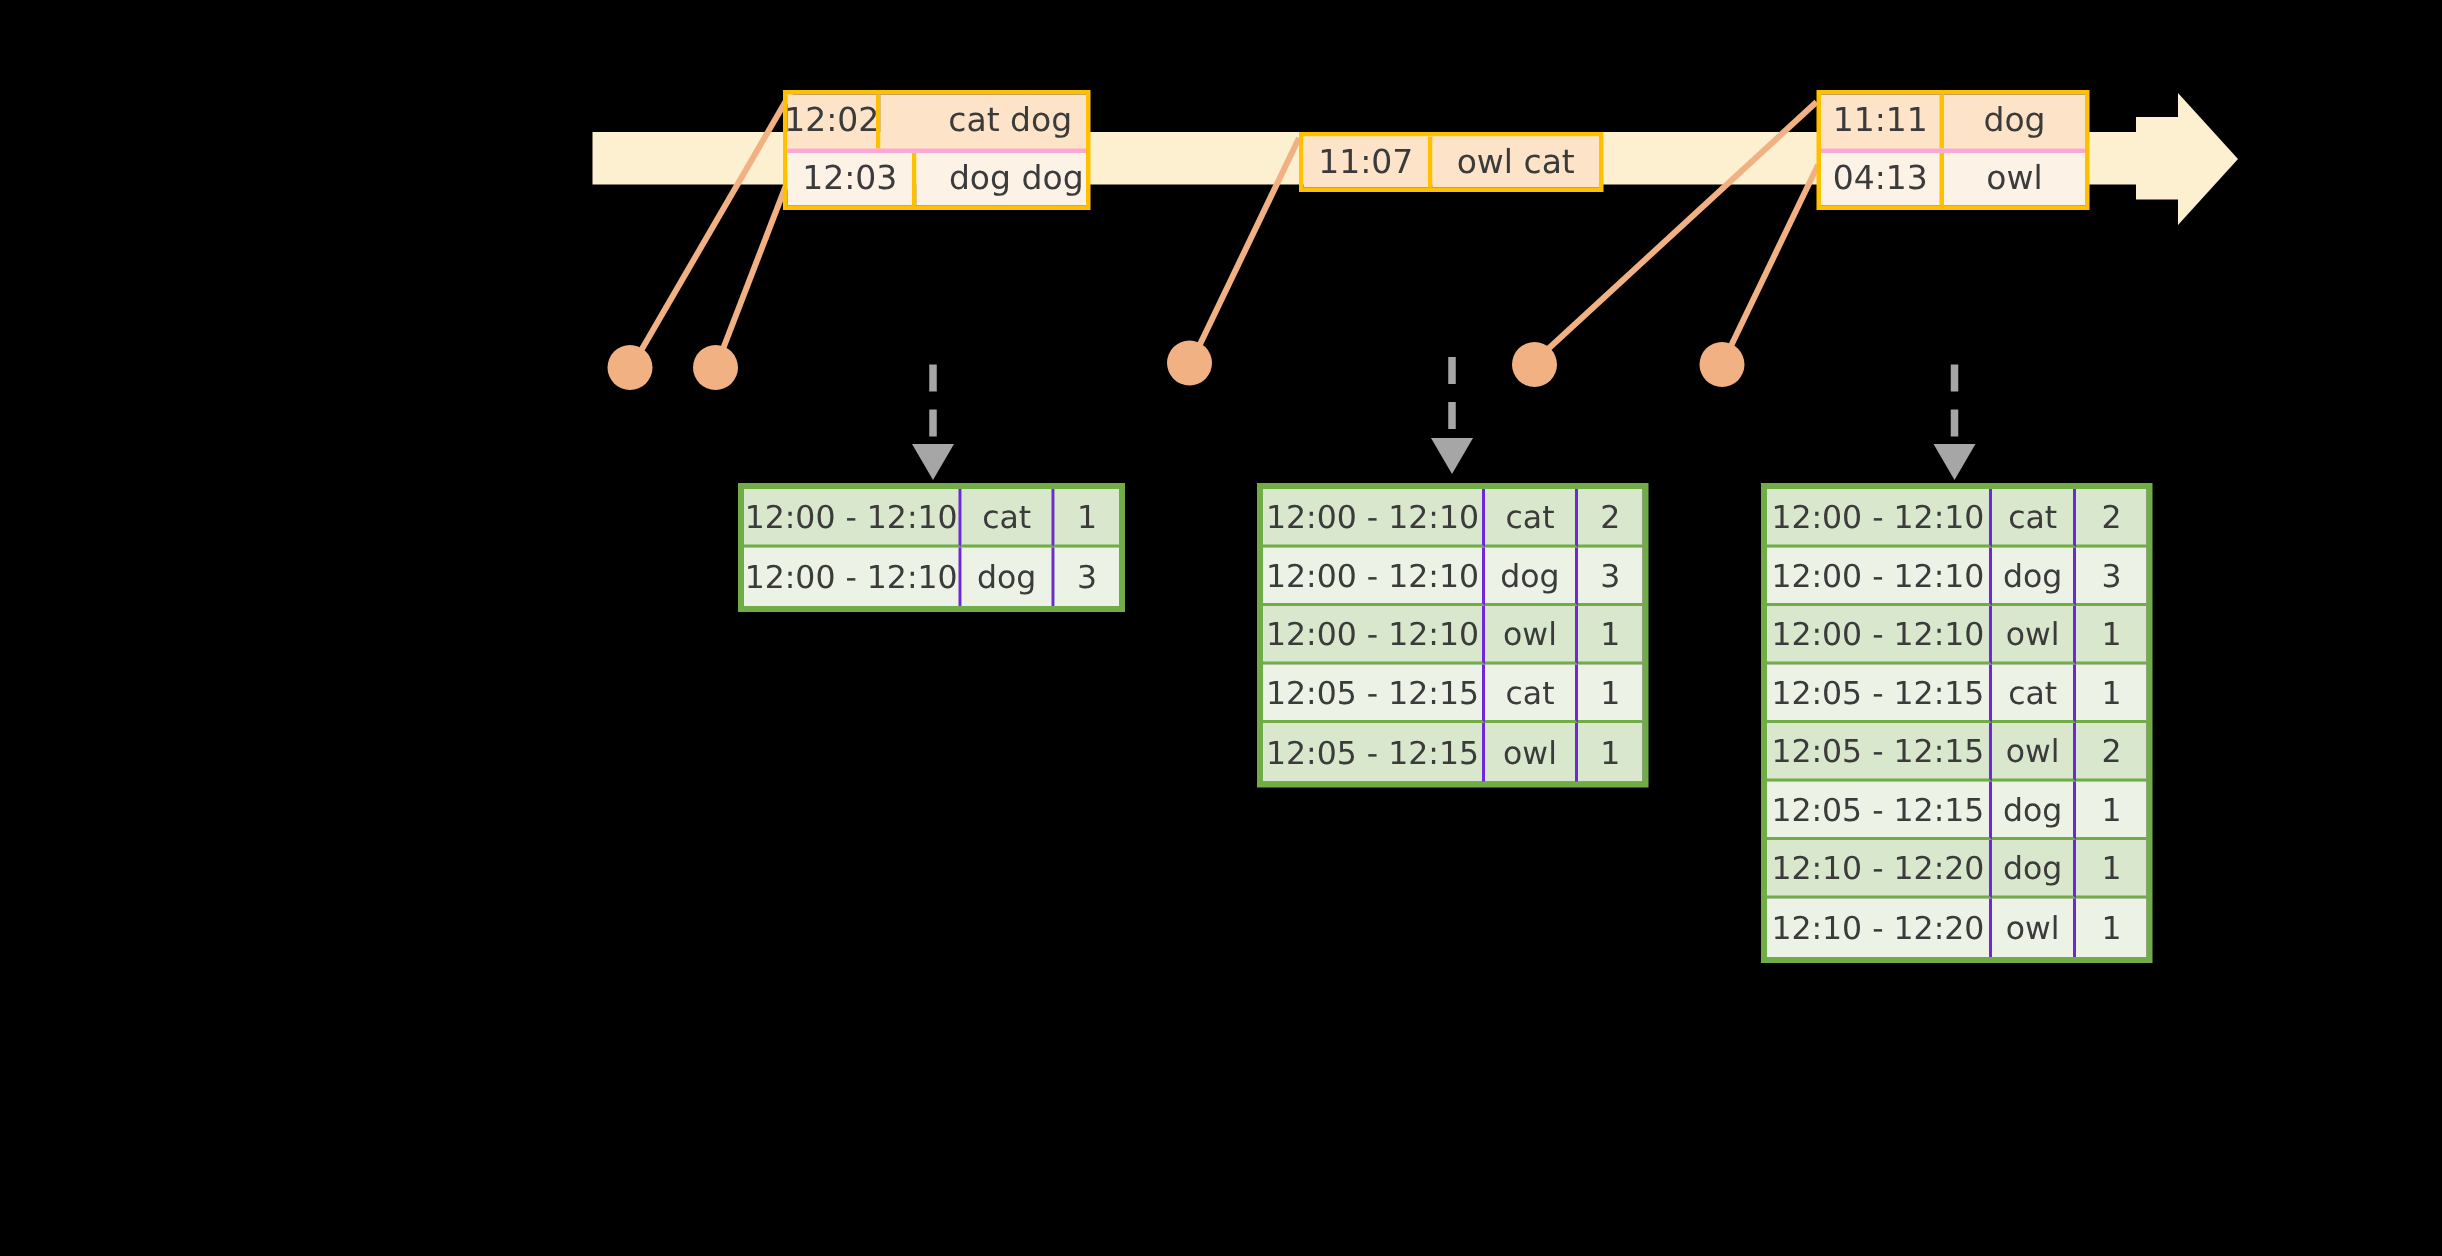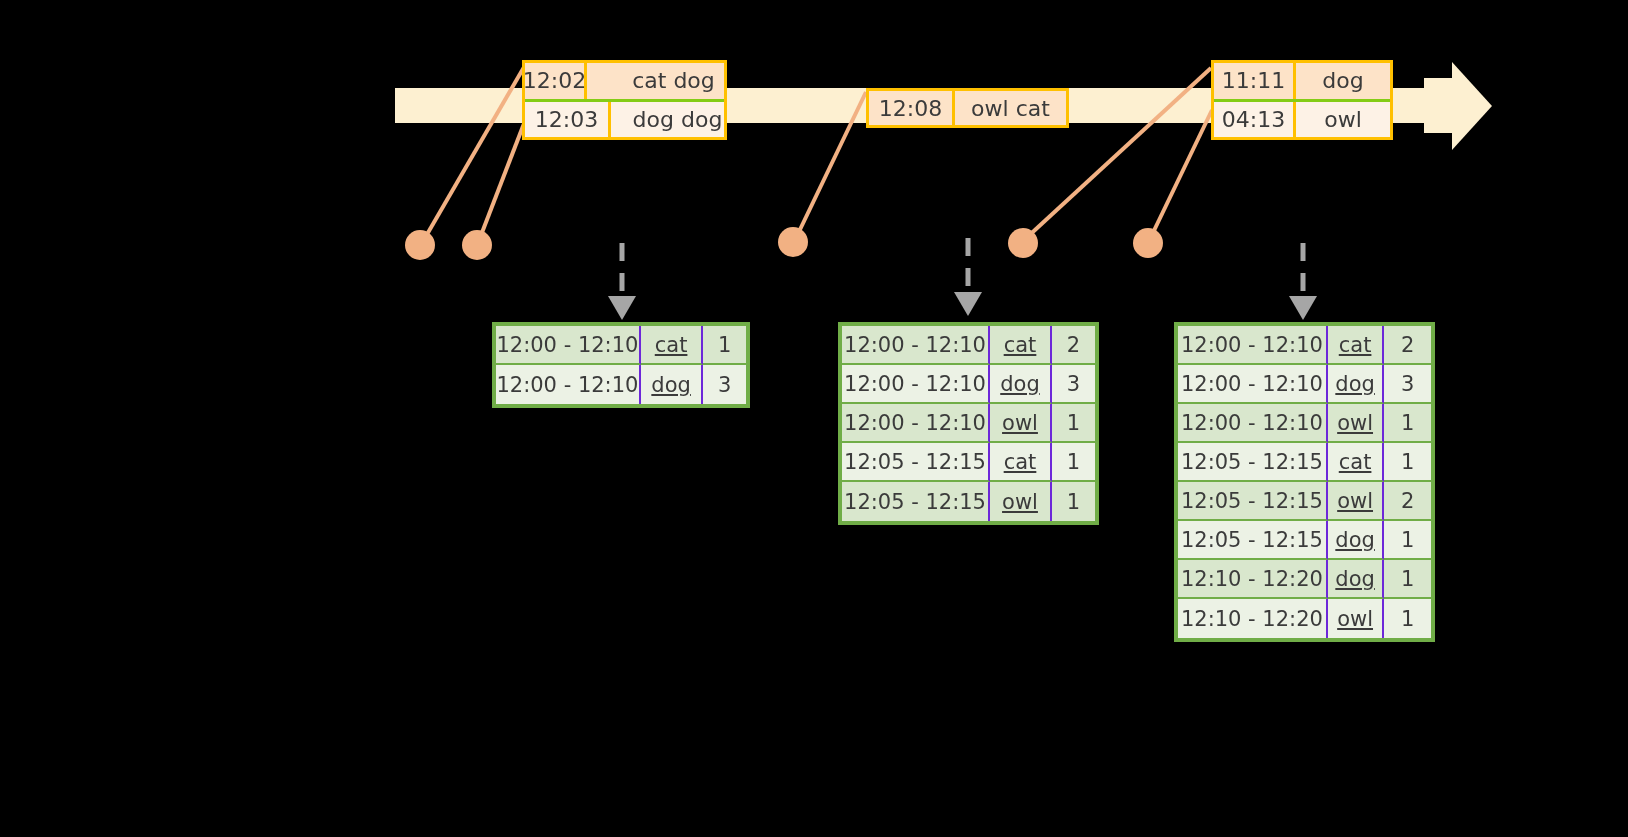--- a/index.html
+++ b/index.html
@@ -10,42 +10,42 @@
   
   .timeline-band{position:absolute;background:#fdf0d1;}
   .timeline-arrowhead{position:absolute;width:0;height:0;}
 
   
   .evt-box{position:absolute;border:3px solid #ffc000;box-sizing:border-box;
            display:flex;flex-direction:column;}
   .evt-row{display:flex;flex:1;}
   .evt-row.dark .evt-cell{background:#fde3c8;}
   .evt-row.light .evt-cell{background:#fdf2e6;}
-  .evt-row + .evt-row{border-top:3px solid #84cc16;}
+  .evt-row + .evt-row{border-top:3px solid #f9a8d4;}
   .evt-cell{display:flex;align-items:center;justify-content:center;
             color:#3b3b3b;font-size:22px;box-sizing:border-box;}
   .evt-cell.time{border-right:3px solid #ffc000;}
 
   
   .conn-svg{position:absolute;left:0;top:0;width:1628px;height:837px;
             pointer-events:none;}
 
   
   .res-table{position:absolute;border:4px solid #70ad47;box-sizing:border-box;
              display:flex;flex-direction:column;}
   .res-row{display:flex;height:39px;}
   .res-row.dark .res-cell{background:#d9e7cd;}
   .res-row.light .res-cell{background:#ecf2e5;}
   .res-cell{display:flex;align-items:center;justify-content:center;
             color:#3b3b3b;font-size:21px;box-sizing:border-box;
             border-right:2px solid #6d28d9;border-bottom:2px solid #70ad47;}
   .res-cell:last-child{border-right:none;}
   .res-row:last-child .res-cell{border-bottom:none;}
   .res-cell.win{width:148px;}
-  .res-cell.key{width:62px;text-decoration:underline;}
+  .res-cell.key{width:62px;}
   .res-cell.cnt{width:43px;}
   .res-table.t1 .res-cell.win{width:146px;}
   .res-table.t1 .res-cell.key{width:63px;}
   .res-table.t1 .res-cell.cnt{width:43px;}
   .res-table.t3 .res-cell.win{width:151px;}
   .res-table.t3 .res-cell.key{width:57px;}
   .res-table.t3 .res-cell.cnt{width:47px;}
 </style>
 </head>
 <body>
@@ -88,21 +88,21 @@
       <div class="evt-cell words" style="flex:1;padding-left:36px;">cat dog</div>
     </div>
     <div class="evt-row light">
       <div class="evt-cell time" style="width:86px;">12:03</div>
       <div class="evt-cell words" style="flex:1;padding-left:20px;">dog dog</div>
     </div>
   </div>
 
   <div class="evt-box" style="left:866px;top:88px;width:203px;height:40px;">
     <div class="evt-row dark">
-      <div class="evt-cell time" style="width:86px;">12:08</div>
+      <div class="evt-cell time" style="width:86px;">11:07</div>
       <div class="evt-cell words" style="flex:1;">owl cat</div>
     </div>
   </div>
 
   <div class="evt-box" style="left:1211px;top:60px;width:182px;height:80px;">
     <div class="evt-row dark">
       <div class="evt-cell time" style="width:82px;">11:11</div>
       <div class="evt-cell words" style="flex:1;">dog</div>
     </div>
     <div class="evt-row light">

